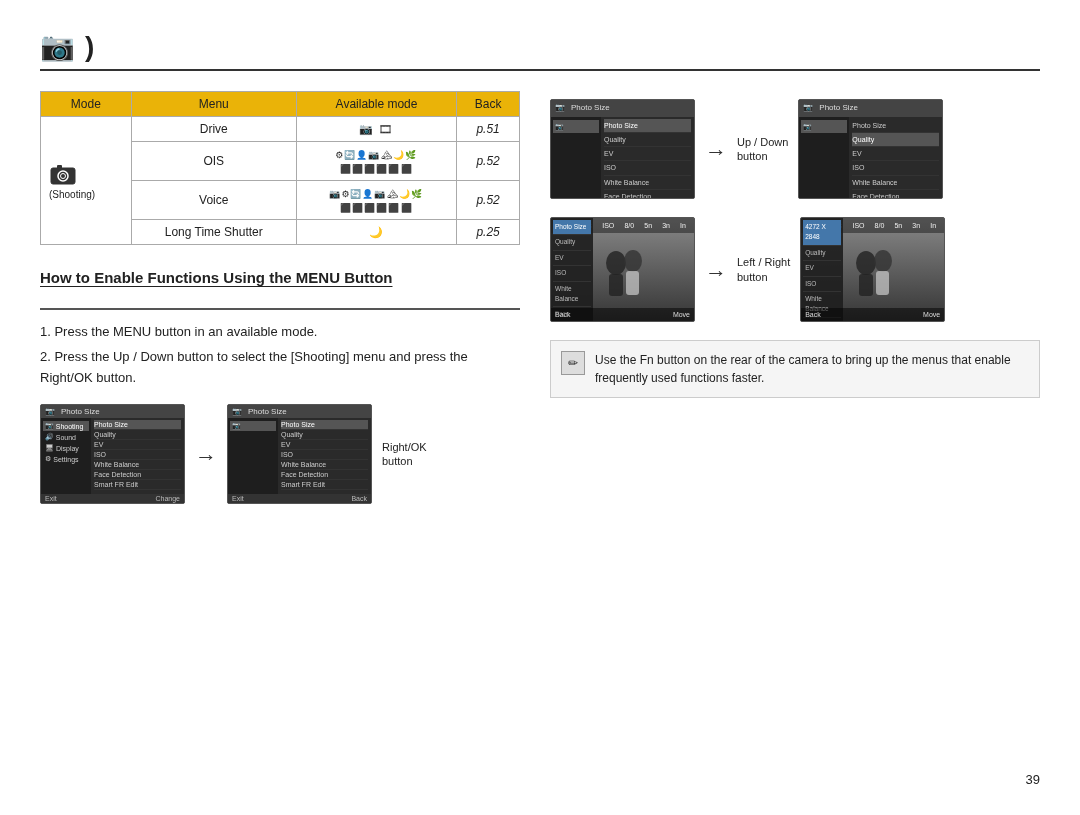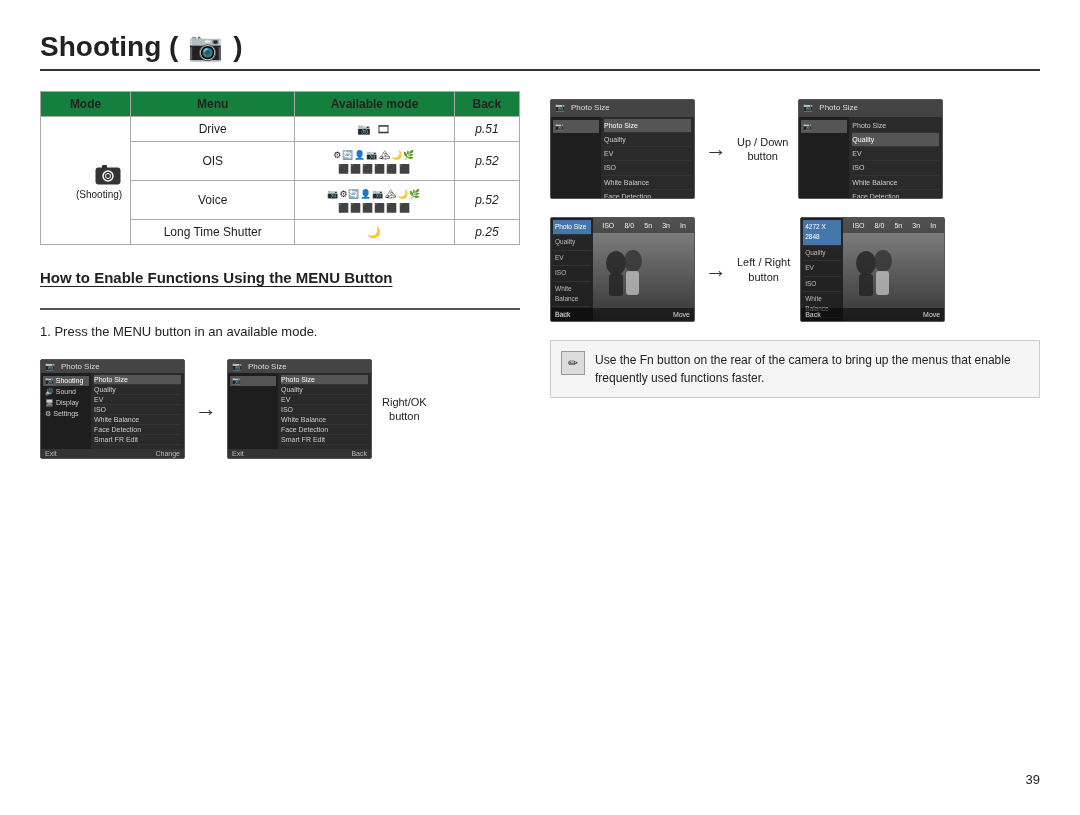--- a/index.html
+++ b/index.html
@@ -45,26 +45,26 @@
       border: 1px solid #aaa;
       margin-bottom: 24px;
       font-size: 12px;
     }
     .mode-table th, .mode-table td {
       border: 1px solid #aaa;
       padding: 5px 8px;
       text-align: center;
     }
     .mode-table th {
-      background: #15803d;
-      font-weight: bold;
+      background: #eab308;
+      font-weight: normal;
     }
     .mode-table .shooting-cell {
       vertical-align: middle;
-      text-align: right;
+      text-align: left;
     }
     .icon-symbols {
       font-size: 11px;
       letter-spacing: 1px;
     }
     .page-num { font-size: 12px; font-style: italic; }
 
     
     .section-heading {
       font-size: 15px;
@@ -163,21 +163,21 @@
       display: flex;
       justify-content: space-between;
     }
     .arrow-right {
       font-size: 22px;
       color: #333;
       font-weight: bold;
     }
     .label-text {
       font-size: 11px;
-      text-align: center;
+      text-align: left;
       line-height: 1.3;
     }
 
     
     .right-step {
       margin-bottom: 18px;
       font-size: 13px;
       line-height: 1.6;
     }
     .right-step p {
@@ -282,21 +282,20 @@
     }
     .side-item.highlighted {
       background: #4477aa;
       color: #fff;
     }
   </style>
 </head>
 <body>
 
 <div class="page-title">
-  <span>Shooting (</span>
   <span>📷</span>
   <span> )</span>
 </div>
 
 <div class="main-layout">
 
   <div class="left-col">
 
     <table class="mode-table">
       <thead>
@@ -337,20 +336,21 @@
           <td><span class="icon-symbols">🌙</span></td>
           <td class="page-num">p.25</td>
         </tr>
       </tbody>
     </table>
 
     <div class="section-heading">How to Enable Functions Using the MENU Button</div>
 
     <ul class="steps-list">
       <li>1. Press the MENU button in an available mode.</li>
+      <li>2. Press the Up / Down button to select the [Shooting] menu and press the Right/OK button.</li>
     </ul>
 
     <div class="screenshot-pair">
 
       <div class="screenshot-box">
         <div class="screen-topbar">
           <span>📷</span>
           <span>Photo Size</span>
         </div>
         <div class="screen-menu">

